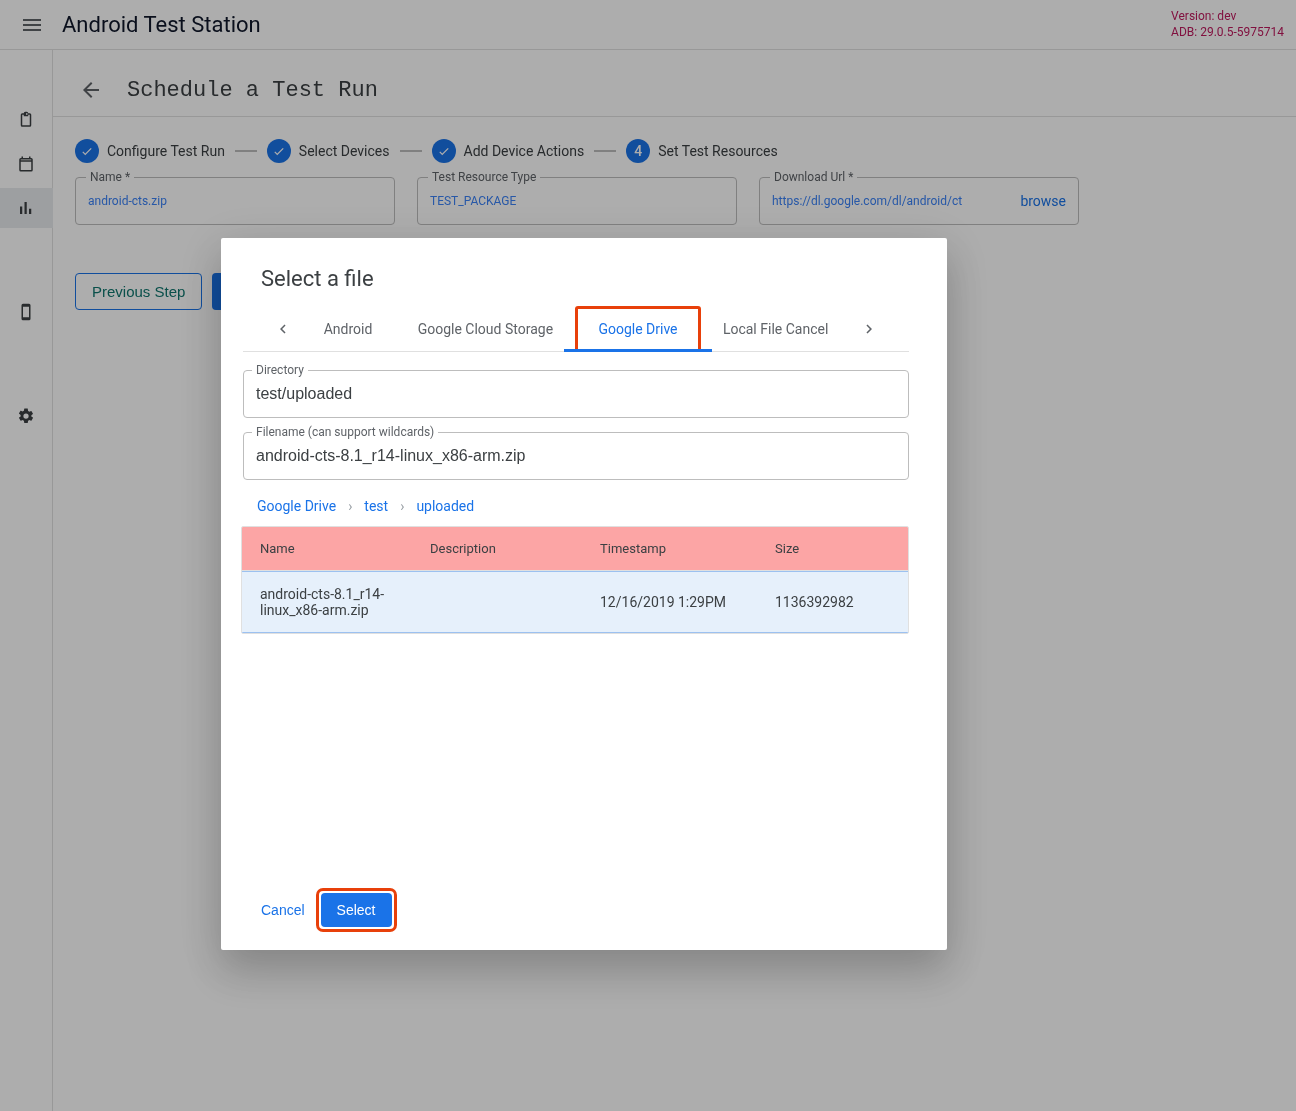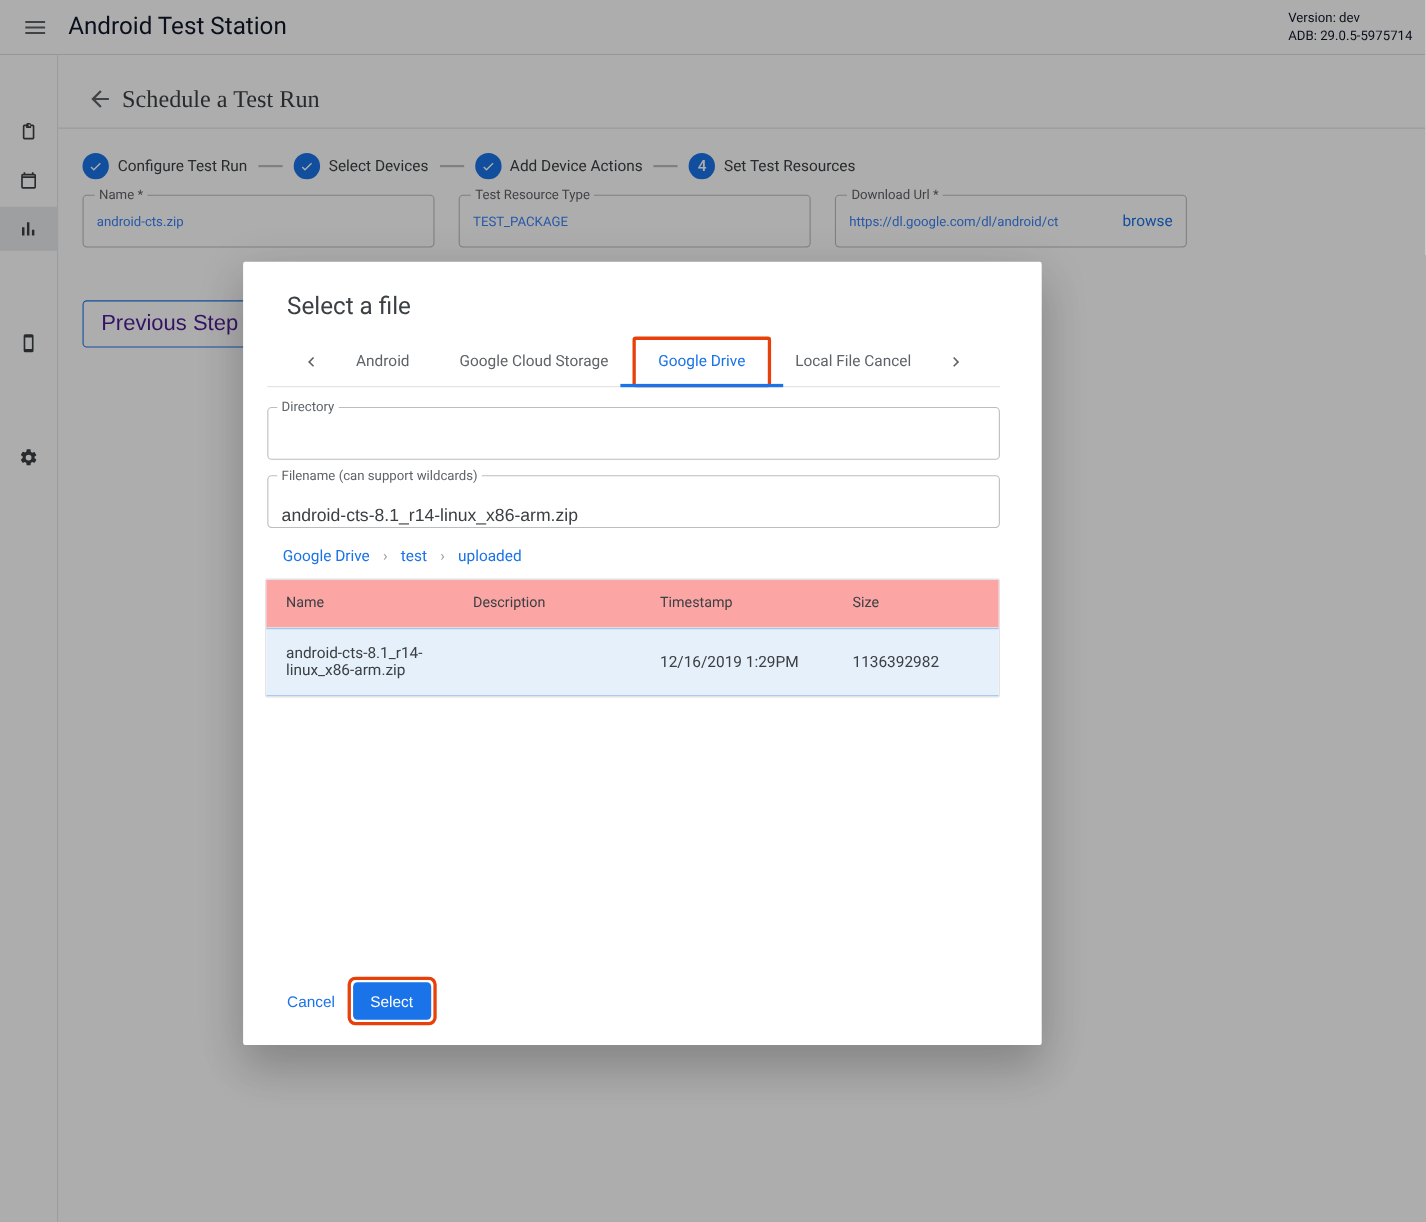--- a/index.html
+++ b/index.html
@@ -3,68 +3,68 @@
 <meta charset="utf-8">
 <style>
 * { box-sizing: border-box; margin: 0; padding: 0; }
 body { font-family: Roboto, 'Helvetica Neue', Arial, sans-serif; background: #fafafa; width: 1296px; height: 1111px; overflow: hidden; position: relative; }
 
 .overlay { position: absolute; inset: 0; background: rgba(0,0,0,0.32); z-index: 10; pointer-events: none; }
 
 .topbar { height: 50px; background: #fff; border-bottom: 1px solid #e0e0e0; display: flex; align-items: center; padding: 0 12px; position: relative; z-index: 1; }
 .menu-btn { width: 40px; height: 40px; display:flex; align-items:center; justify-content:center; color:#5f6368; cursor:pointer; border:none; background:none; }
 .app-title { font-size: 22px; color: #0f172a; font-weight: 400; margin-left: 10px; font-family: 'Google Sans', Roboto, sans-serif; }
-.version-block { margin-left: auto; text-align: left; font-size: 12px; color: #0f172a; line-height: 1.3; }
+.version-block { margin-left: auto; text-align: left; font-size: 12px; color: #be185d; line-height: 1.3; }
 .version-block div { white-space: nowrap; }
 
 .side-rail { position:absolute; left:0; top:50px; bottom:0; width:53px; background:#fff; border-right:1px solid #e0e0e0; display:flex; flex-direction:column; align-items:center; padding-top:50px; z-index:1; }
 .side-rail .rail-item { width:53px; height:40px; display:flex; align-items:center; justify-content:center; color:#3c4043; cursor:pointer; margin-bottom:4px; }
 .side-rail .rail-item.active { background:#e8eaed; }
 .side-rail .spacer { height: 60px; }
 .side-rail svg { width:20px; height:20px; fill: currentColor; }
 
 .page { position:absolute; left:53px; top:50px; right:0; bottom:0; background:#fff; z-index:1; }
 .page-header { padding: 18px 22px 10px 22px; border-bottom: 1px solid #e0e0e0; }
 .crumb { font-size: 14px; color: #5f6368; }
 .title-row { display:flex; align-items:center; margin-top:6px; }
 .back-arrow { width:32px; height:32px; display:flex; align-items:center; justify-content:center; color:#5f6368; cursor:pointer; }
-.page-title { font-size: 22px; color:#3c4043; font-family:Liberation Serif, serif; margin-left: 4px; }
+.page-title { font-size: 22px; color:#3c4043; font-family:Liberation Mono, monospace; margin-left: 20px; }
 
 .stepper { display:flex; align-items:center; padding: 22px 22px 14px 22px; gap: 10px; }
 .step { display:flex; align-items:center; gap:8px; }
 .step-circle { width:24px; height:24px; border-radius:50%; background:#1a73e8; color:#fff; display:flex; align-items:center; justify-content:center; font-size:14px; }
 .step-circle.num { font-weight:500; }
 .step-label { font-size:14px; color:#3c4043; }
 .step-sep { width:22px; height:2px; background:#bdbdbd; }
 
 .form-row { display:flex; align-items:flex-start; padding: 0 22px; gap: 22px; }
 .tf-wrap { position:relative; border:1px solid #bdbdbd; border-radius:4px; height:48px; display:flex; align-items:center; padding: 0 12px; }
 .tf-wrap.w1 { width: 320px; }
 .tf-wrap.w2 { width: 320px; }
 .tf-wrap.w3 { width: 320px; }
 .tf-label { position:absolute; top:-8px; left:10px; background:#fff; padding:0 4px; font-size:12px; color:#5f6368; }
 .tf-value { font-size:12px; color:#3b82f6; white-space:nowrap; overflow:hidden; text-overflow:clip; flex:1; }
 .browse-link { font-size:14px; color:#1a73e8; cursor:pointer; margin-left: 6px; }
 
 .btn-row { display:flex; gap:10px; padding: 48px 22px 0 22px; }
-.btn-outline { border:1px solid #1a73e8; color:#4c1d95; background:#fff; padding:9px 16px; border-radius:4px; font-size:20px; cursor:pointer; }
+.btn-outline { border:1px solid #1a73e8; color:#0f766e; background:#fff; padding:9px 16px; border-radius:4px; font-size:15px; cursor:pointer; }
 .btn-primary { background:#1a73e8; color:#fff; border:none; padding:10px 16px; border-radius:4px; font-size:14px; cursor:pointer; }
 
 
 .dialog { position:absolute; z-index:20; background:#fff; width:726px; left:221px; top:238px; height: 712px; border-radius:2px; box-shadow:0 24px 38px rgba(0,0,0,0.14),0 9px 46px rgba(0,0,0,0.12); display:flex; flex-direction:column; padding: 28px 16px 0 0; }
 .dlg-title { font-size:22px; color:#3c4043; font-family:'Google Sans',Roboto,sans-serif; padding: 0 40px 16px 40px; }
 .tab-row { display:flex; align-items:center; border-bottom:1px solid #e0e0e0; padding:0 22px; position:relative; margin: 0 22px; }
 .tab-arrow { width:36px; height:36px; display:flex; align-items:center; justify-content:center; color:#5f6368; cursor:pointer; }
 .tabs { display:flex; flex:1; justify-content: space-around; }
 .tab { padding: 14px 22px; font-size:14px; color:#5f6368; cursor:pointer; position:relative; }
 .tab.active { color:#1a73e8; }
 .tab.active::after { content:''; position:absolute; bottom:-1px; left:-12px; right:-12px; height:3px; background:#1a73e8; }
 .tab.highlight-box { outline: 3px solid #e8400a; outline-offset: -2px; border-radius: 2px; }
 .dlg-body { padding: 18px 22px 0 22px; flex:1; display:flex; flex-direction:column; }
-.dlg-tf { position:relative; border:1px solid #bdbdbd; border-radius:4px; height:48px; display:flex; align-items:flex-end; padding:0 12px; margin-bottom: 14px; }
+.dlg-tf { position:relative; border:1px solid #bdbdbd; border-radius:4px; height:48px; display:flex; align-items:center; padding:0 12px; margin-bottom: 14px; }
 .dlg-tf-label { position:absolute; top:-8px; left:8px; background:#fff; padding:0 4px; font-size:12px; color:#5f6368; }
 .dlg-tf input { border:none; outline:none; font-size:16px; color:#3c4043; width:100%; background:transparent; }
 .breadcrumbs { display:flex; align-items:center; gap: 12px; font-size:14px; padding: 4px 14px 12px 14px; }
 .breadcrumbs a { color:#1a73e8; text-decoration:none; cursor:pointer; }
 .breadcrumbs .chev { color:#9aa0a6; }
 .table { border:1px solid #e0e0e0; border-radius:2px; overflow:hidden; margin: 0 0 0 -2px; }
 .thead { background:#fca5a5; display:flex; padding: 14px 18px; font-size:13px; color:#3c4043; border-bottom:1px solid #e0e0e0; }
 .trow { display:flex; padding: 14px 18px; font-size:14px; color:#3c4043; background:#e6f0fb; border-top:1px solid #9cc1f0; border-bottom:1px solid #9cc1f0; cursor:pointer; align-items:center; }
 .c-name { width: 170px; padding-right: 10px; }
 .c-desc { width: 170px; }
@@ -213,20 +213,21 @@
     <div class="tab-arrow">
       <svg class="ico" viewBox="0 0 24 24">
           <path d="M8.59 16.59 10 18l6-6-6-6-1.41 1.41L13.17 12z"></path>
         </svg>
     </div>
   </div>
 
   <div class="dlg-body">
     <div class="dlg-tf">
       <span class="dlg-tf-label">Directory</span>
+      <input value="test/uploaded" style="">
     </div>
     <div class="dlg-tf">
       <span class="dlg-tf-label">Filename (can support wildcards)</span>
       <input value="android-cts-8.1_r14-linux_x86-arm.zip" style="">
     </div>
 
     <div class="breadcrumbs">
       <a>Google Drive</a>
       <span class="chev">›</span>
       <a>test</a>

